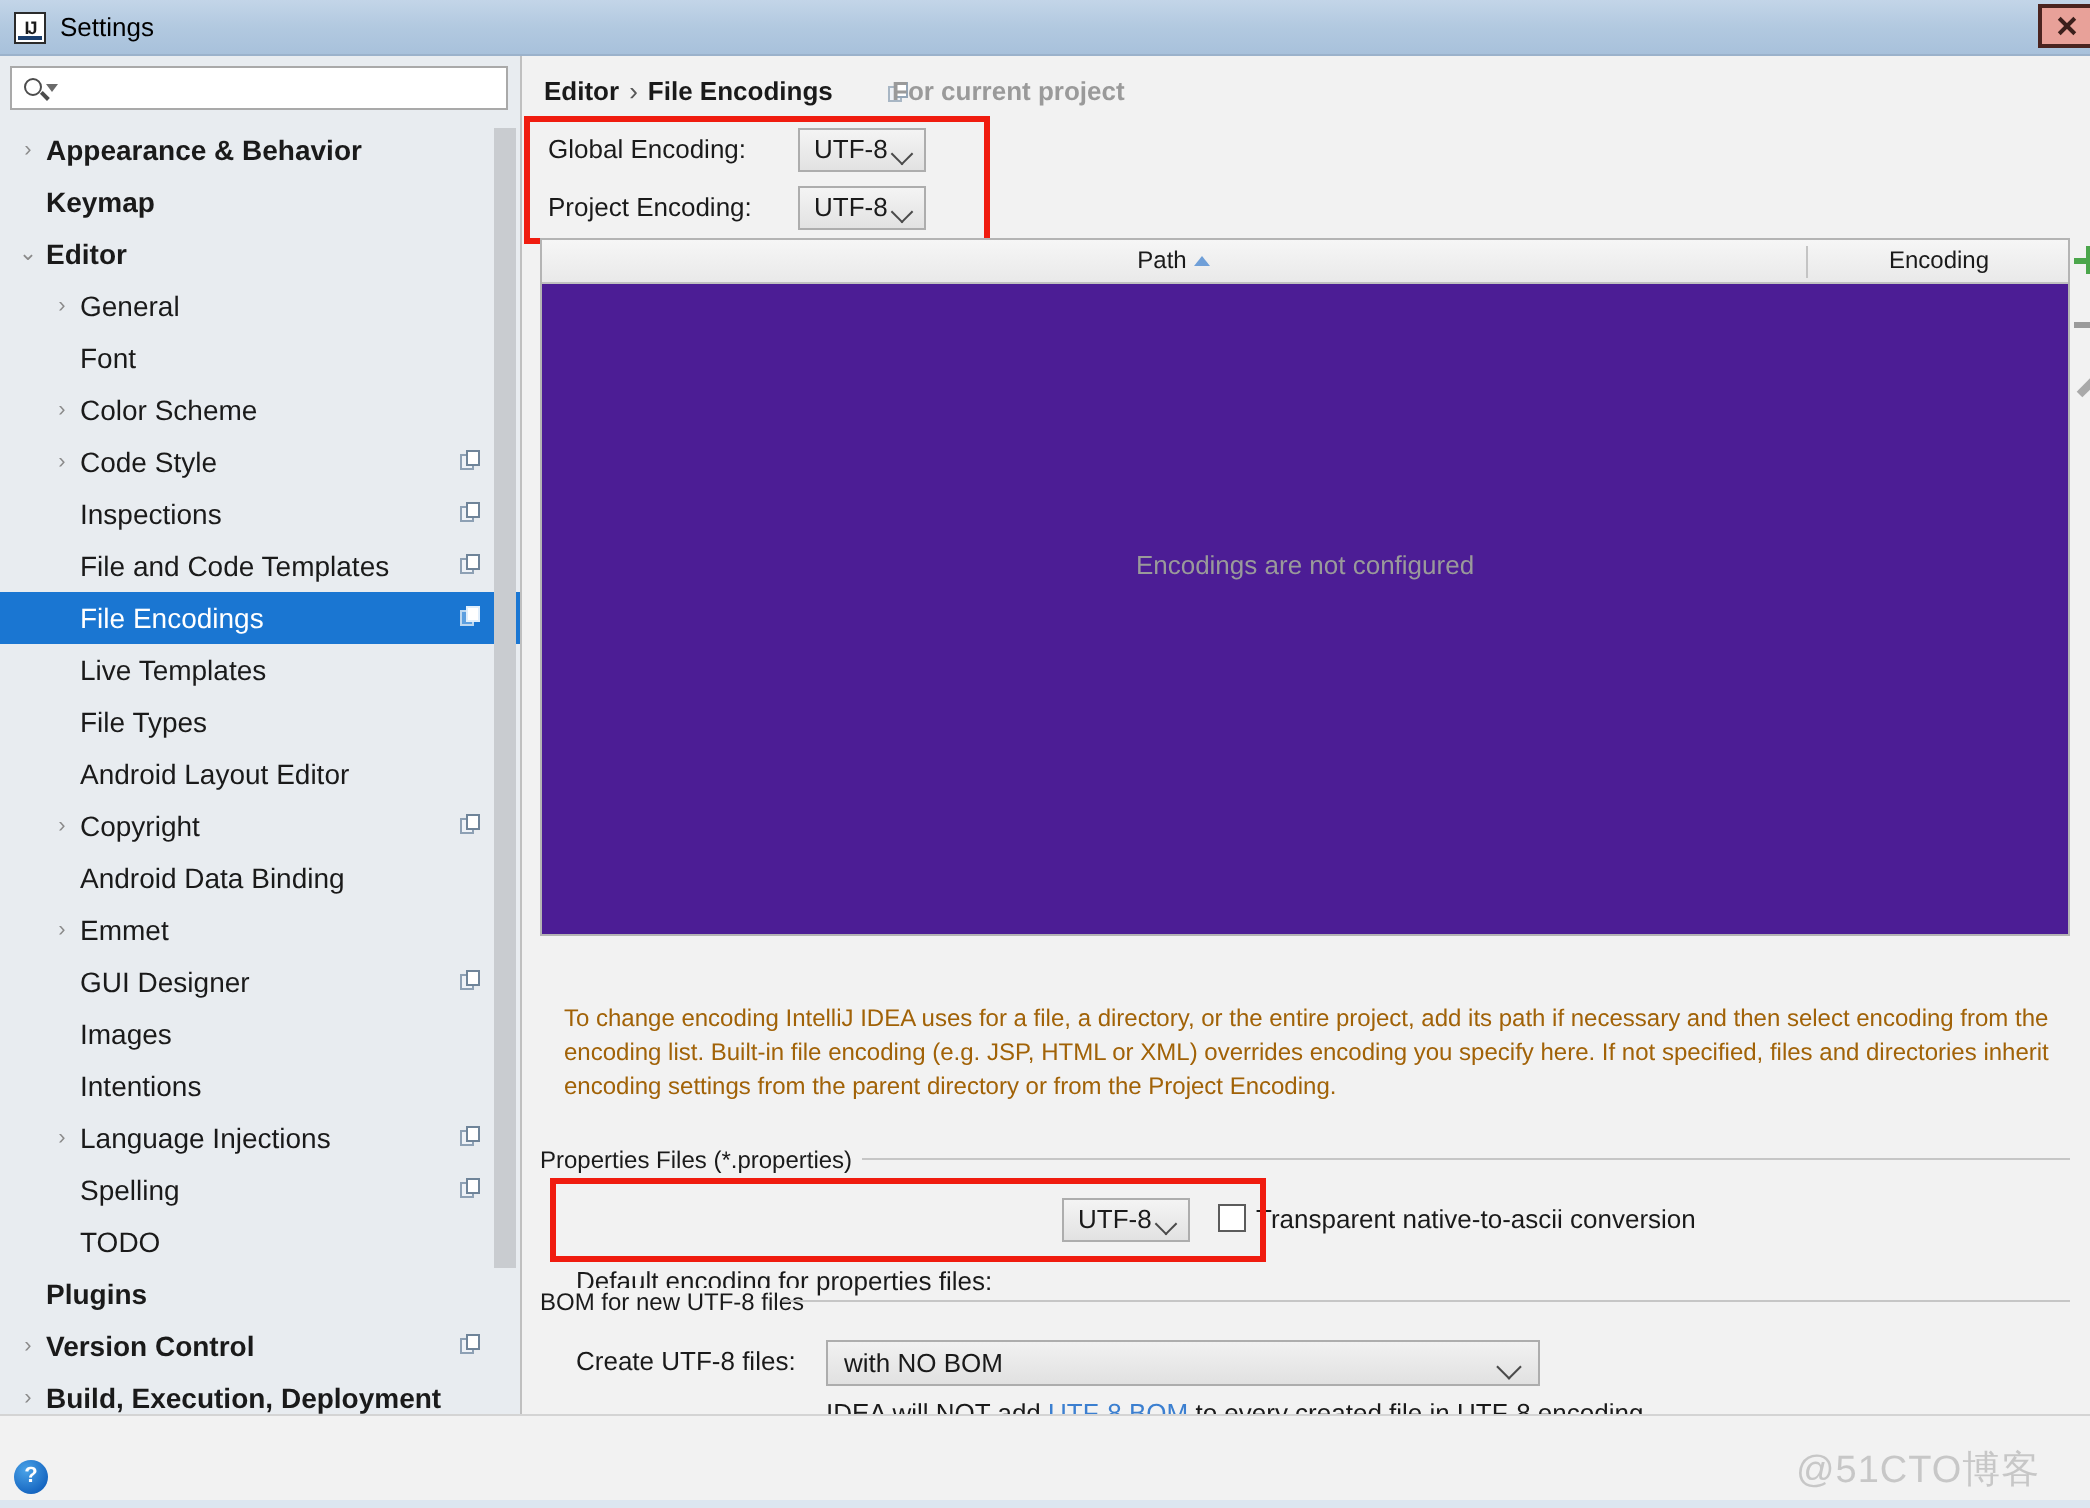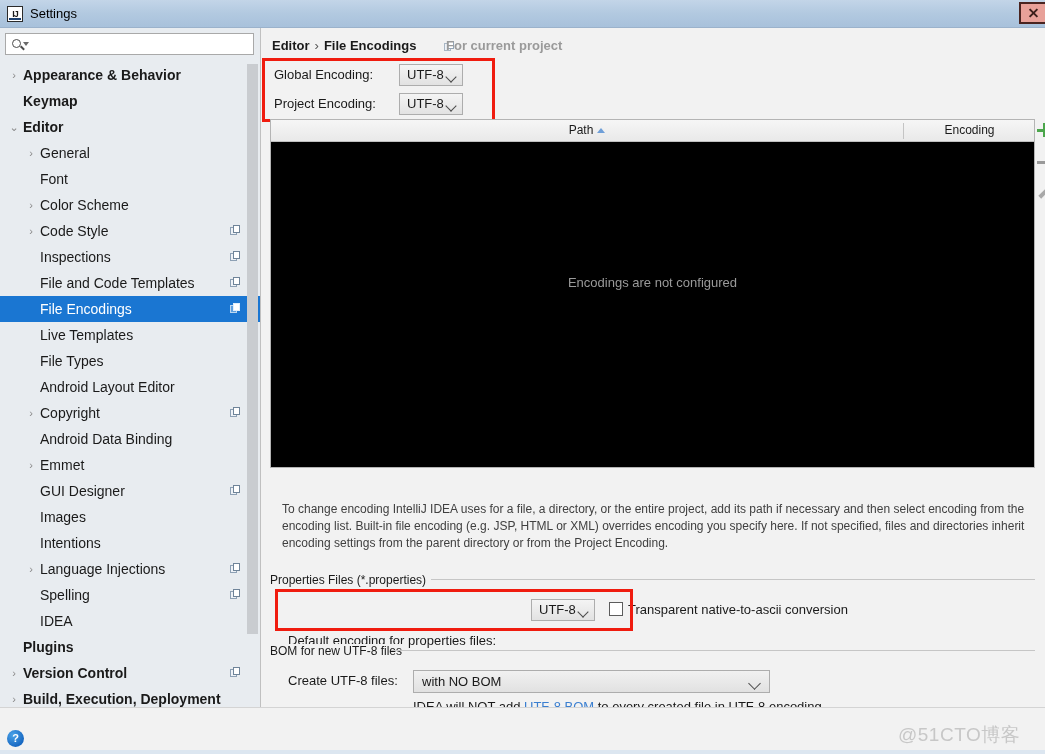--- a/index.html
+++ b/index.html
@@ -196,21 +196,21 @@
   .redbox {
     position: absolute;
     border: 3px solid #f01c0f;
     box-sizing: border-box;
     pointer-events: none;
   }
 
   
   .table-wrap {
     position: absolute; left: 9px; top: 91px; width: 765px; height: 349px;
-    background: #000000;
+    background: #4c1d95;
     border: 1px solid #b4b4b4;
     box-sizing: border-box;
   }
   .table-head {
     position: absolute; left: 0; top: 0; width: 100%; height: 22px;
     background: linear-gradient(to bottom,#f6f6f6 0%, #e9e9e9 100%);
     border-bottom: 1px solid #c0c0c0;
     box-sizing: border-box;
   }
   .th {
@@ -255,21 +255,21 @@
     width: 14px; height: 14px;
   }
   .pencil-icon::before {
     content: ""; position: absolute; left: 1px; top: 4px;
     width: 12px; height: 4px; background: #a9a9a9;
     transform: rotate(-45deg);
   }
 
   .desc {
     position: absolute; left: 21px; top: 473px; width: 750px;
-    font-size: 12px; color: #404040; line-height: 17px;
+    font-size: 12px; color: #a16207; line-height: 17px;
   }
 
   
   .group-title {
     position: absolute; font-size: 12px; color: #1a1a1a;
     background: #f2f2f2; padding-right: 6px; white-space: nowrap;
   }
   .group-line {
     position: absolute; height: 1px; background: #c6c6c6;
   }
@@ -454,21 +454,21 @@
           </div>
         </div>
         <div class="tree-row">
           <div class="label" style="left: 40px;">Spelling</div>
           <div class="copy-icon">
             <div class="b"></div>
             <div class="f"></div>
           </div>
         </div>
         <div class="tree-row">
-          <div class="label" style="left: 40px;">IDEA</div>
+          <div class="label" style="left: 40px;">TODO</div>
         </div>
         <div class="tree-row bold">
           <div class="label" style="left: 23px;">Plugins</div>
         </div>
         <div class="tree-row bold">
           <div class="arrow" style="left: 8px;">›</div>
           <div class="label" style="left: 23px;">Version Control</div>
           <div class="copy-icon">
             <div class="b"></div>
             <div class="f"></div>

